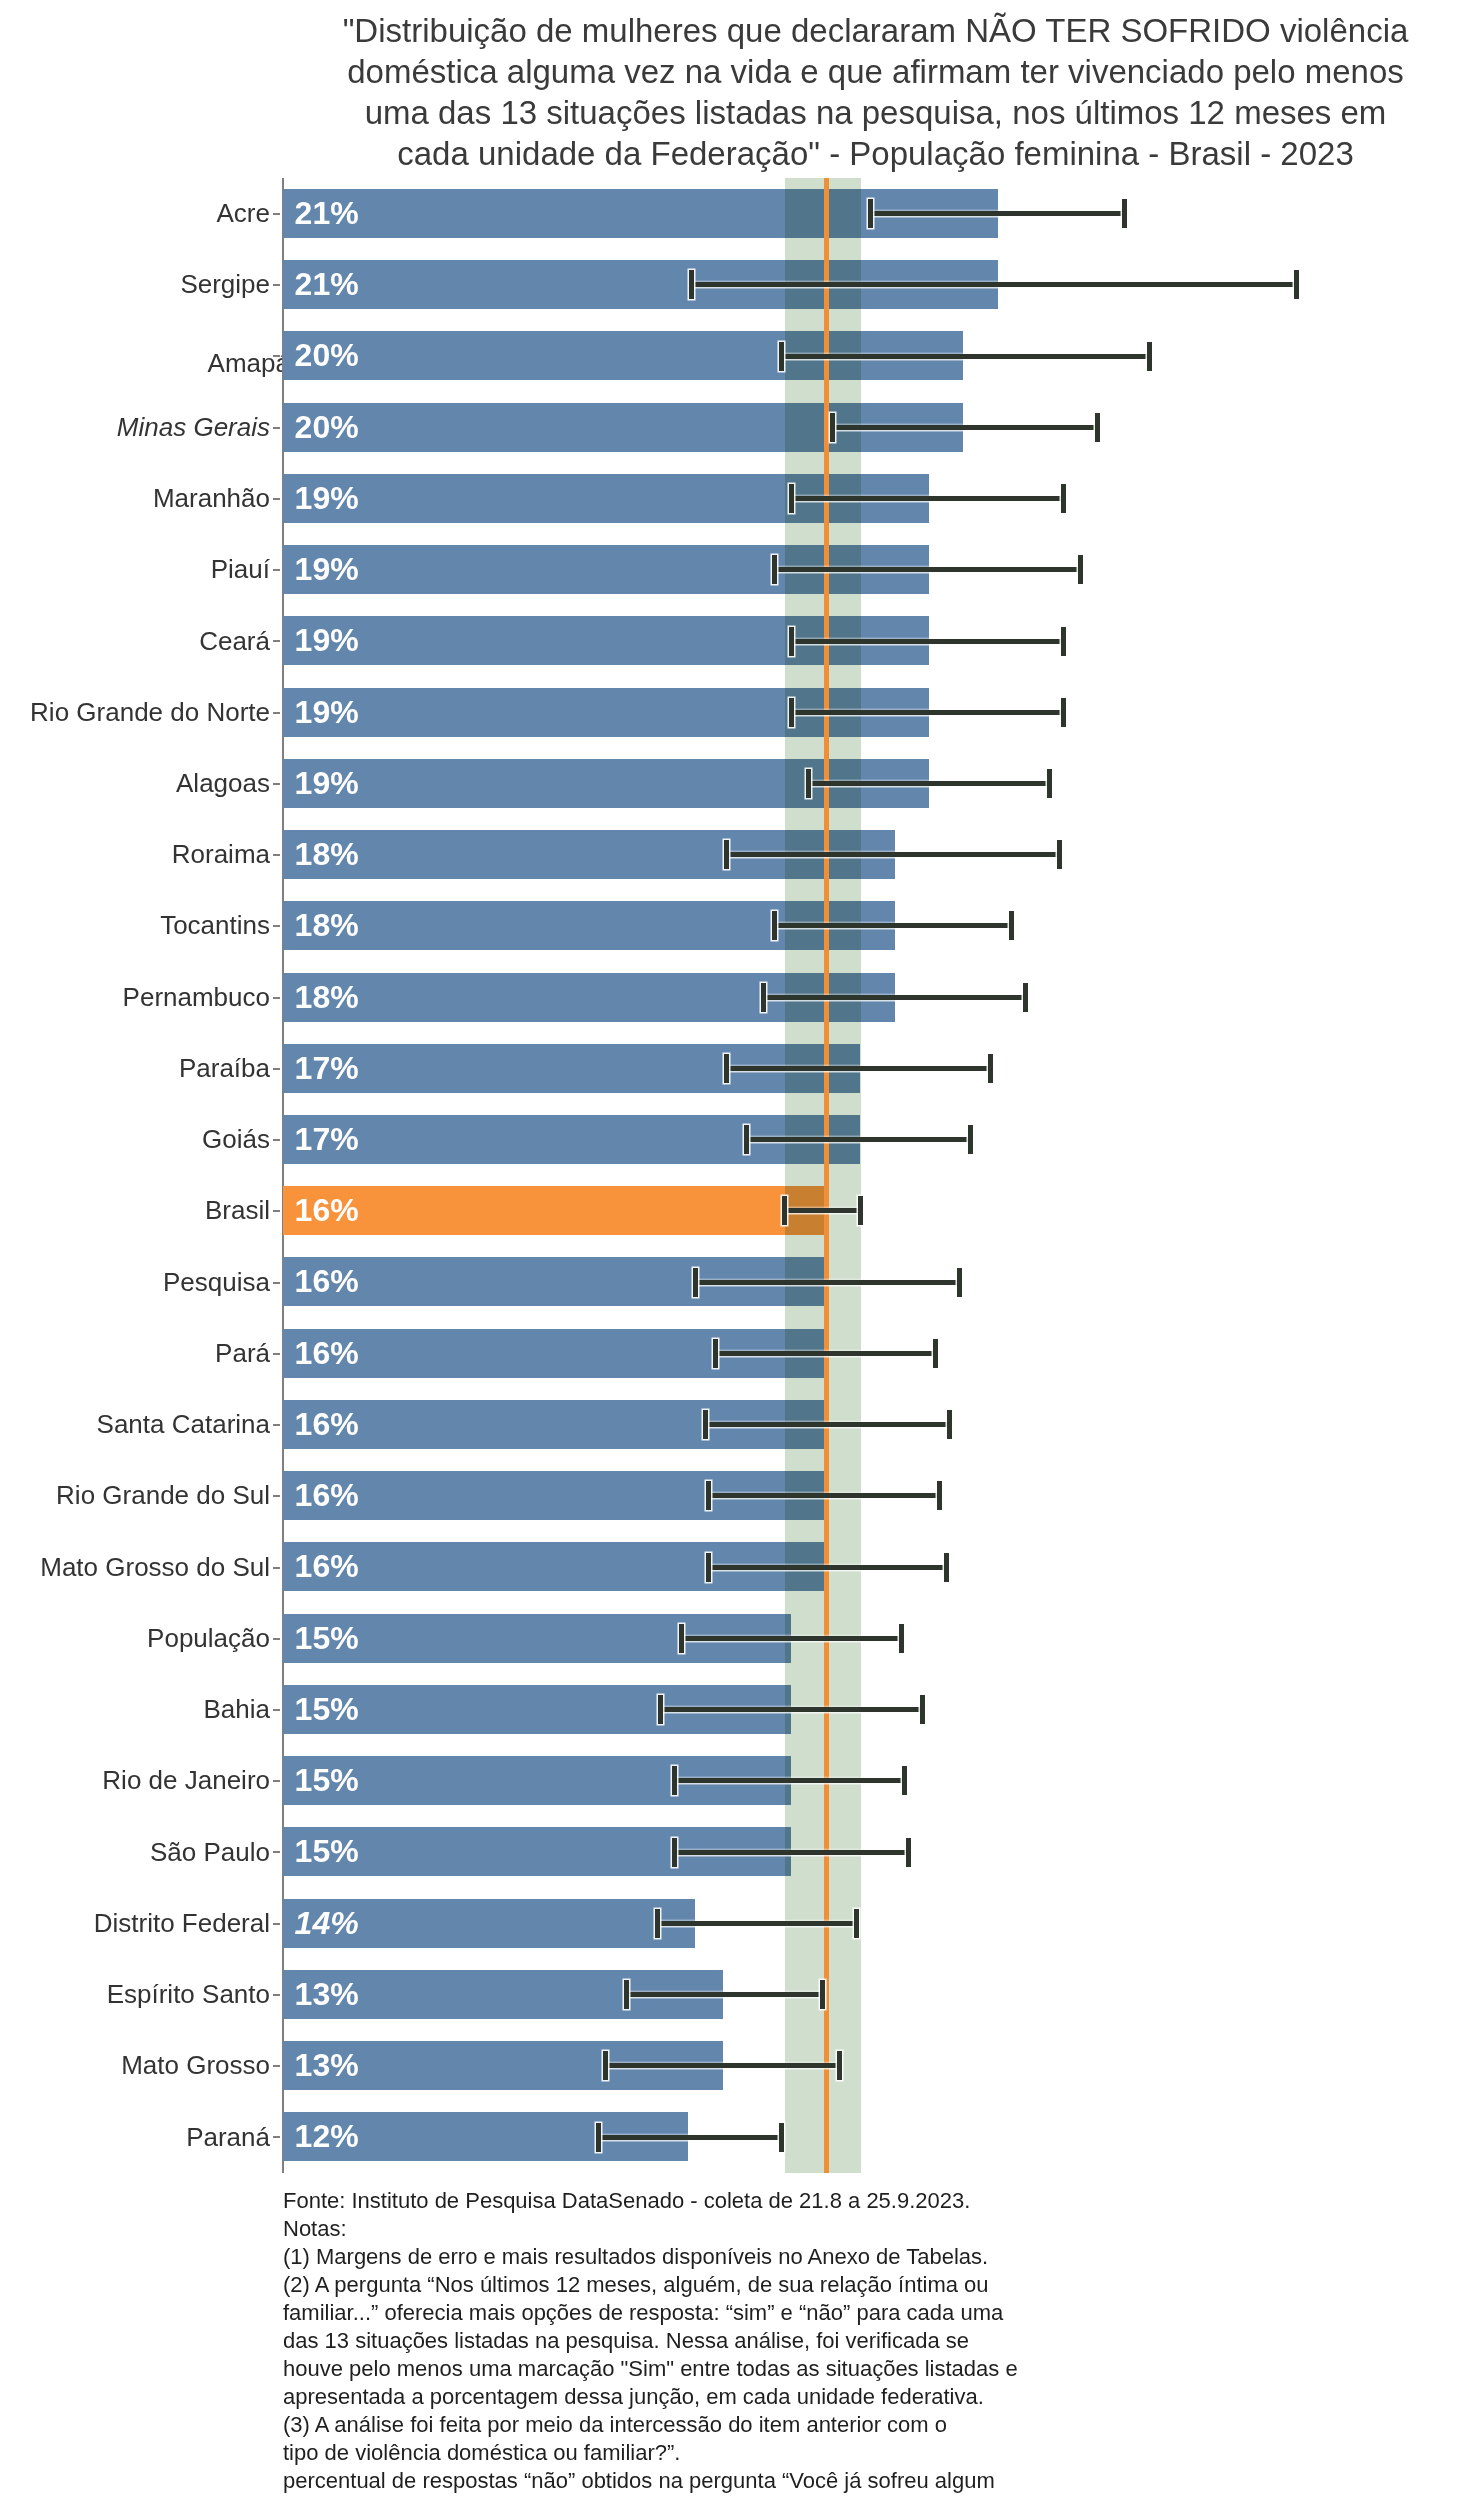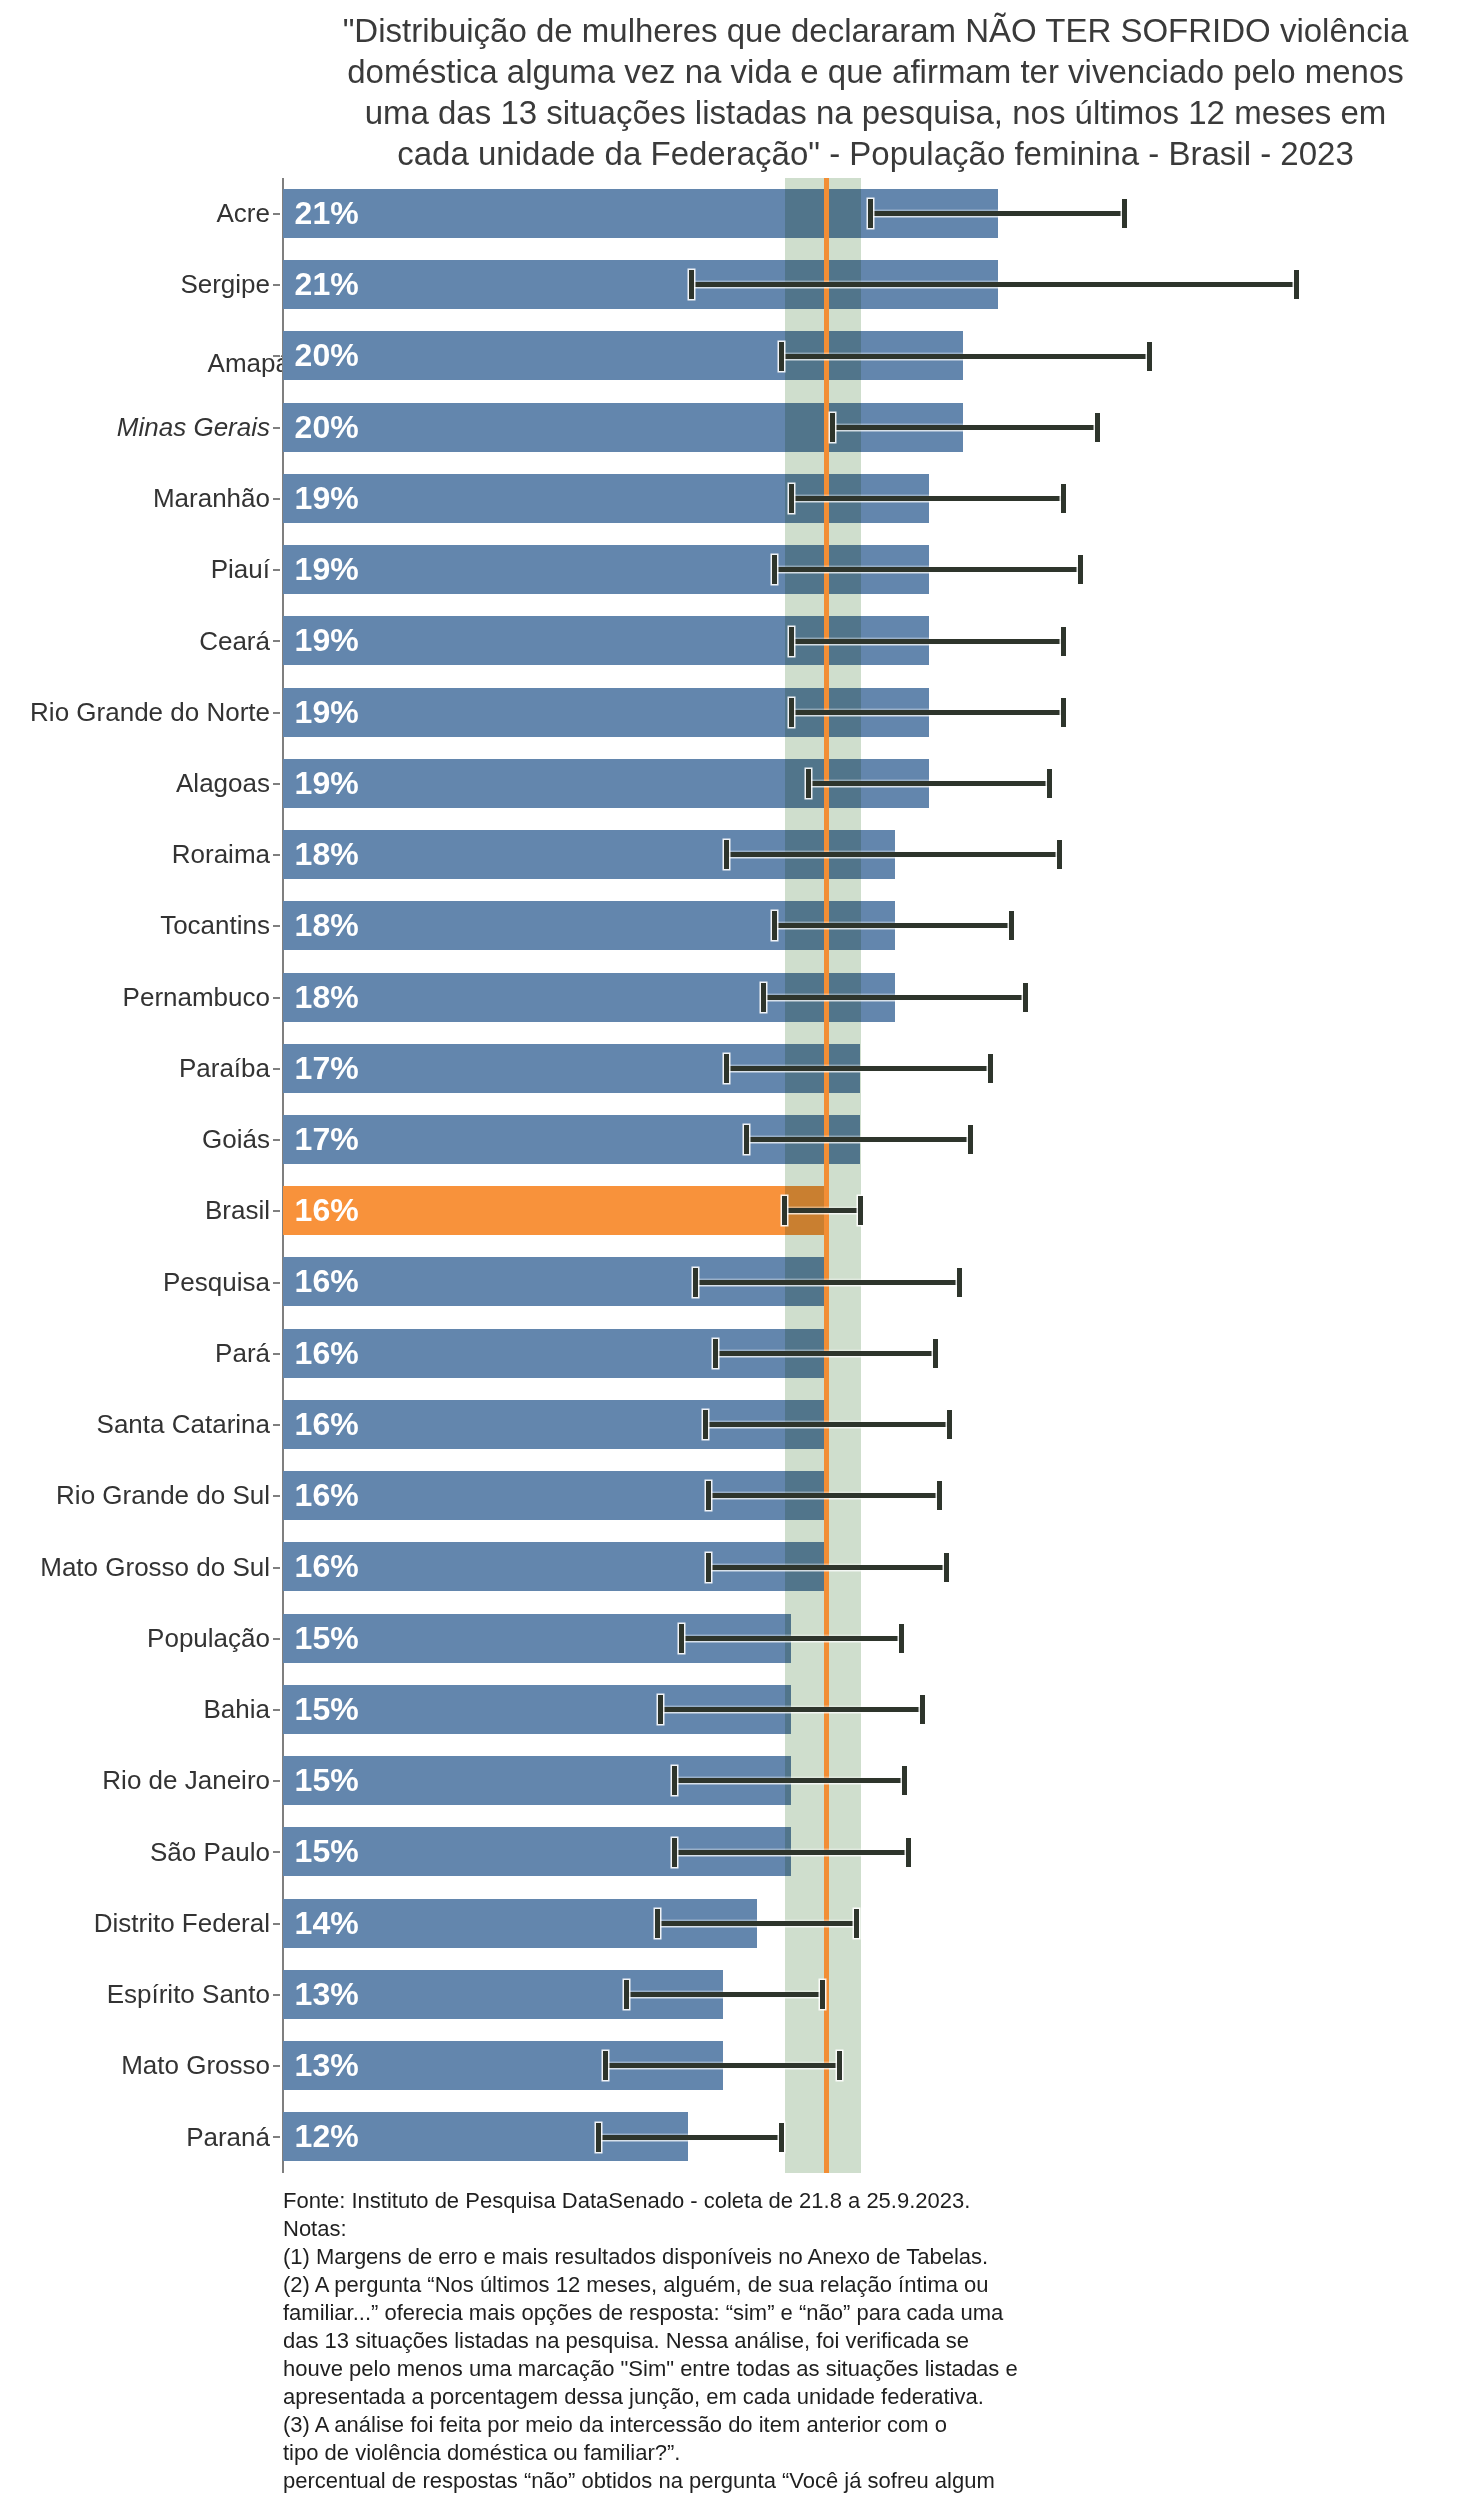--- a/index.html
+++ b/index.html
@@ -155,21 +155,21 @@
         </div>
         <div class="bar" style="left: 0px; top: 1507px; width: 508px;">
           <div class="bar-value">15%</div>
         </div>
         <div class="bar" style="left: 0px; top: 1578px; width: 508px;">
           <div class="bar-value">15%</div>
         </div>
         <div class="bar" style="left: 0px; top: 1649px; width: 508px;">
           <div class="bar-value">15%</div>
         </div>
-        <div class="bar" style="left: 0px; top: 1721px; width: 474px;">
+        <div class="bar" style="left: 0px; top: 1721px; width: 412px; font-style: italic;">
           <div class="bar-value">14%</div>
         </div>
         <div class="bar" style="left: 0px; top: 1792px; width: 440px;">
           <div class="bar-value">13%</div>
         </div>
         <div class="bar" style="left: 0px; top: 1863px; width: 440px;">
           <div class="bar-value">13%</div>
         </div>
         <div class="bar" style="left: 0px; top: 1934px; width: 405px;">
           <div class="bar-value">12%</div>

